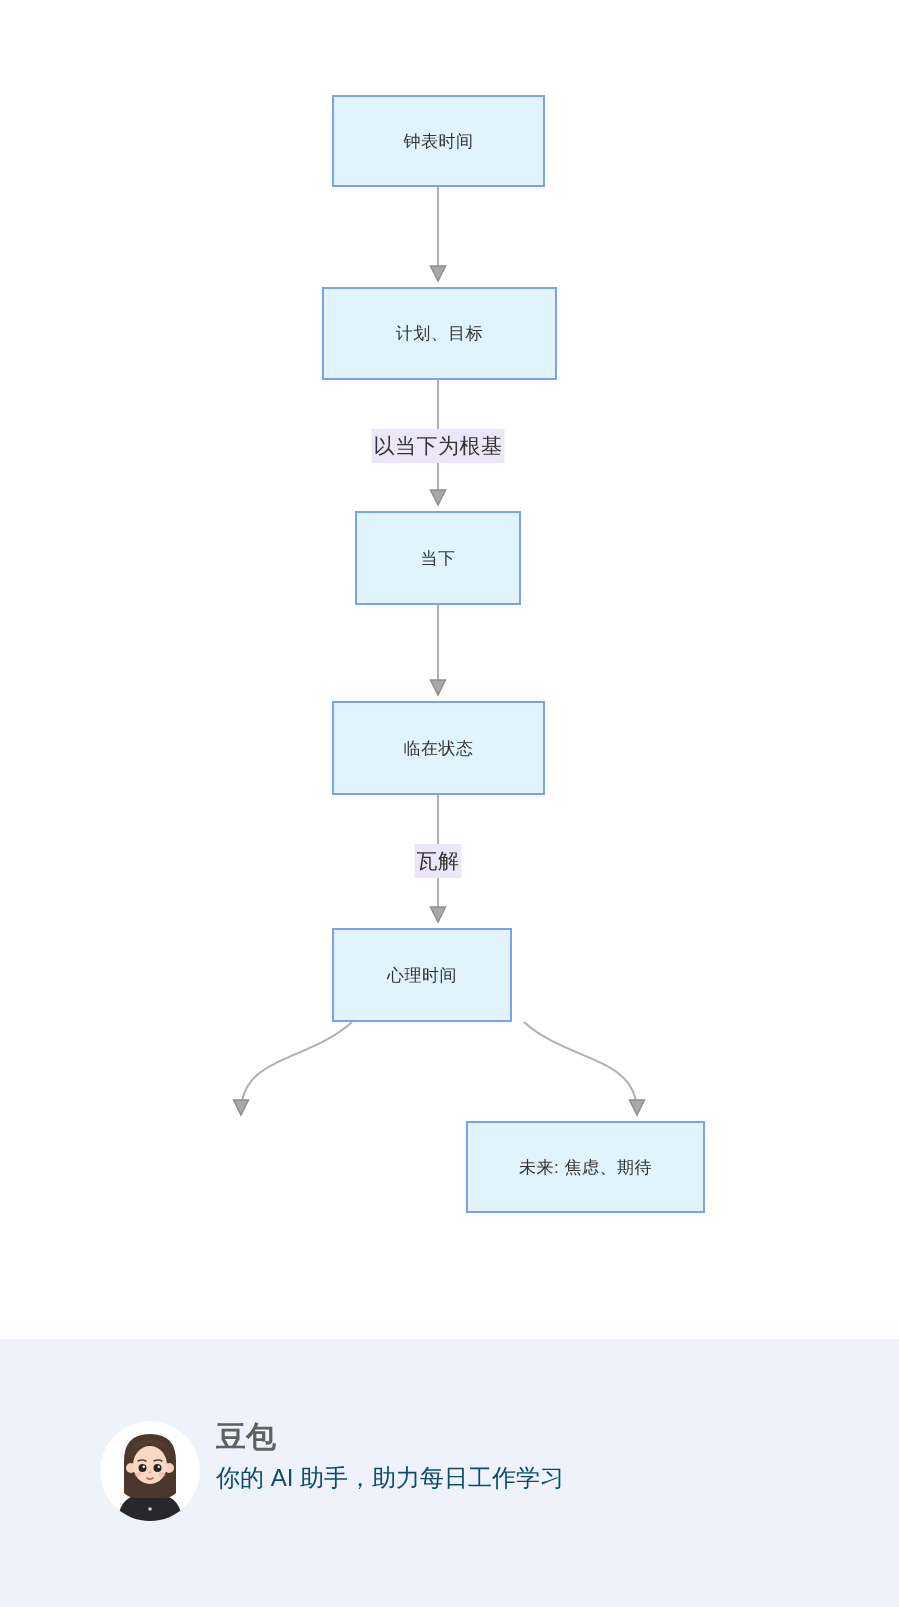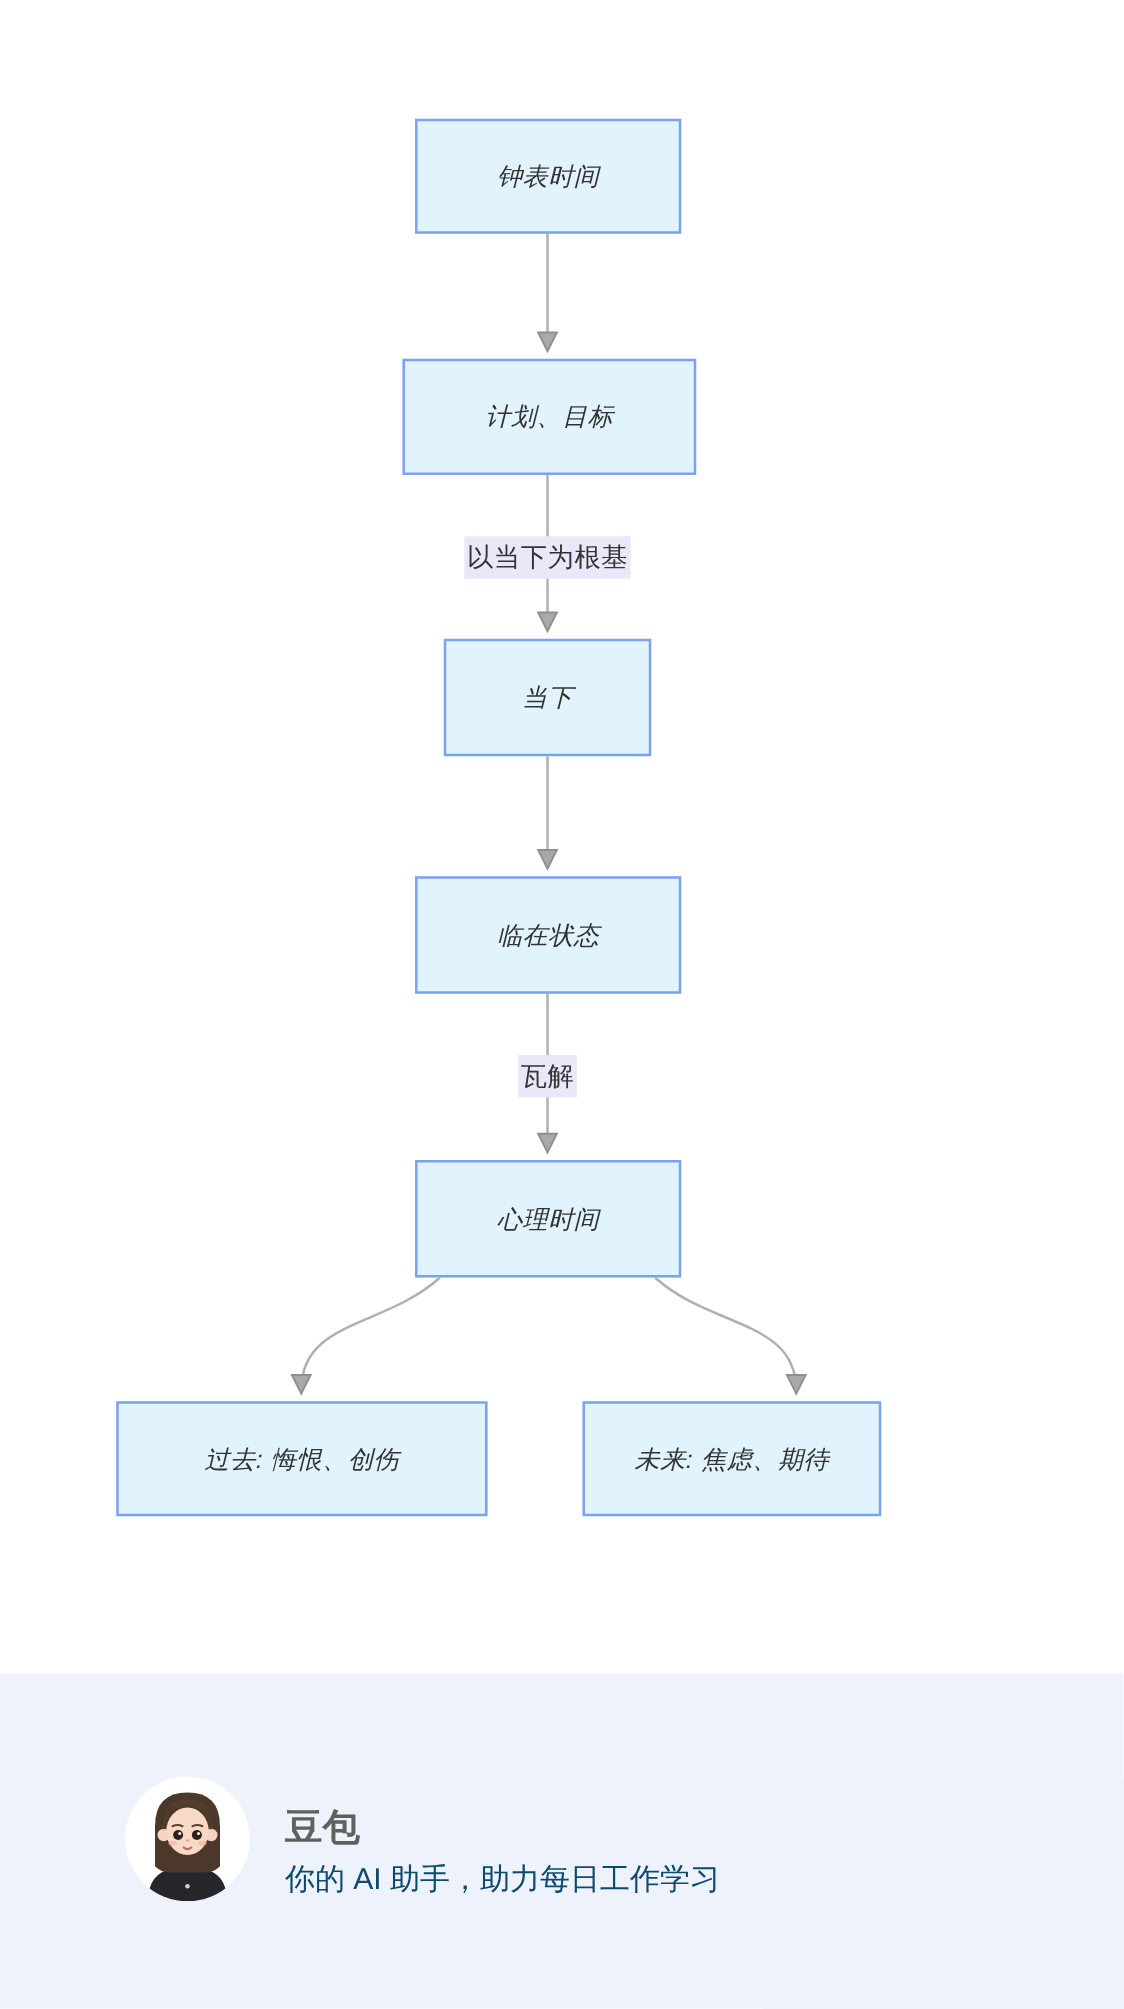--- a/index.html
+++ b/index.html
@@ -8,31 +8,30 @@
     font-family:"Liberation Sans", sans-serif;
     position:relative;overflow:hidden;
   }
   .stage{position:absolute;left:0;top:0;width:899px;height:1607px;}
   svg.edges{position:absolute;left:0;top:0;}
   .node{
     position:absolute;
     background:#e1f3fd;
     border:2px solid #7ba2ee;
     color:#333333;
-    font-size:20px;
+    font-size:17px;
     letter-spacing:0.5px;
     display:flex;align-items:center;justify-content:center;
     box-sizing:border-box;
-    font-style:italic;
   }
   .n1{left:332px;top:95px;width:213px;height:92px;}
   .n2{left:322px;top:287px;width:235px;height:93px;}
   .n3{left:355px;top:511px;width:166px;height:94px;}
   .n4{left:332px;top:701px;width:213px;height:94px;text-align:right;}
-  .n5{left:332px;top:928px;width:213px;height:94px;}
+  .n5{left:332px;top:928px;width:180px;height:94px;}
   .n6{left:93px;top:1121px;width:297px;height:92px;}
   .n7{left:466px;top:1121px;width:239px;height:92px;}
   .edge-label{
     position:absolute;
     transform:translate(-50%,-50%);
     background:#ece7f8;
     color:#333333;
     font-size:21px;
     letter-spacing:0.5px;
     padding:3px 2px;
@@ -42,21 +41,21 @@
   .el1{left:438px;top:446px;}
   .el2{left:438px;top:861px;}
   .footer{
     position:absolute;left:0;top:1339px;width:899px;height:268px;
     background:#eef2fb;
   }
   .avatar{
     position:absolute;left:100px;top:82px;width:100px;height:100px;
     border-radius:50%;overflow:hidden;
   }
-  .brand-block{position:absolute;left:216px;top:106px;margin-left:12px;}
+  .brand-block{position:absolute;left:216px;top:80px;}
   .brand-name{
     font-size:30px;font-weight:700;color:#606060;line-height:36px;
   }
   .brand-tagline{
     font-size:24px;color:#0c4a6e;line-height:30px;margin-top:8px;
   }
 </style>
 </head>
 <body>
 
@@ -76,21 +75,20 @@
       <path d="M352,1022 C308,1062 241,1056 241,1112" marker-end="url(#arr)"></path>
       <path d="M524,1022 C568,1062 637,1056 637,1112" marker-end="url(#arr)"></path>
     </g>
   </svg>
 
   <div class="node n1">钟表时间</div>
   <div class="node n2">计划、目标</div>
   <div class="node n3">当下</div>
   <div class="node n4">临在状态</div>
   <div class="node n5">心理时间</div>
-  <div class="node n6">过去: 悔恨、创伤</div>
   <div class="node n7">未来: 焦虑、期待</div>
 
   <div class="edge-label el1">以当下为根基</div>
   <div class="edge-label el2">瓦解</div>
 
   <div class="footer">
     <div class="avatar">
       <svg width="100" height="100" viewBox="0 0 100 100">
         <circle cx="50" cy="50" r="50" fill="#ffffff"></circle>
 

